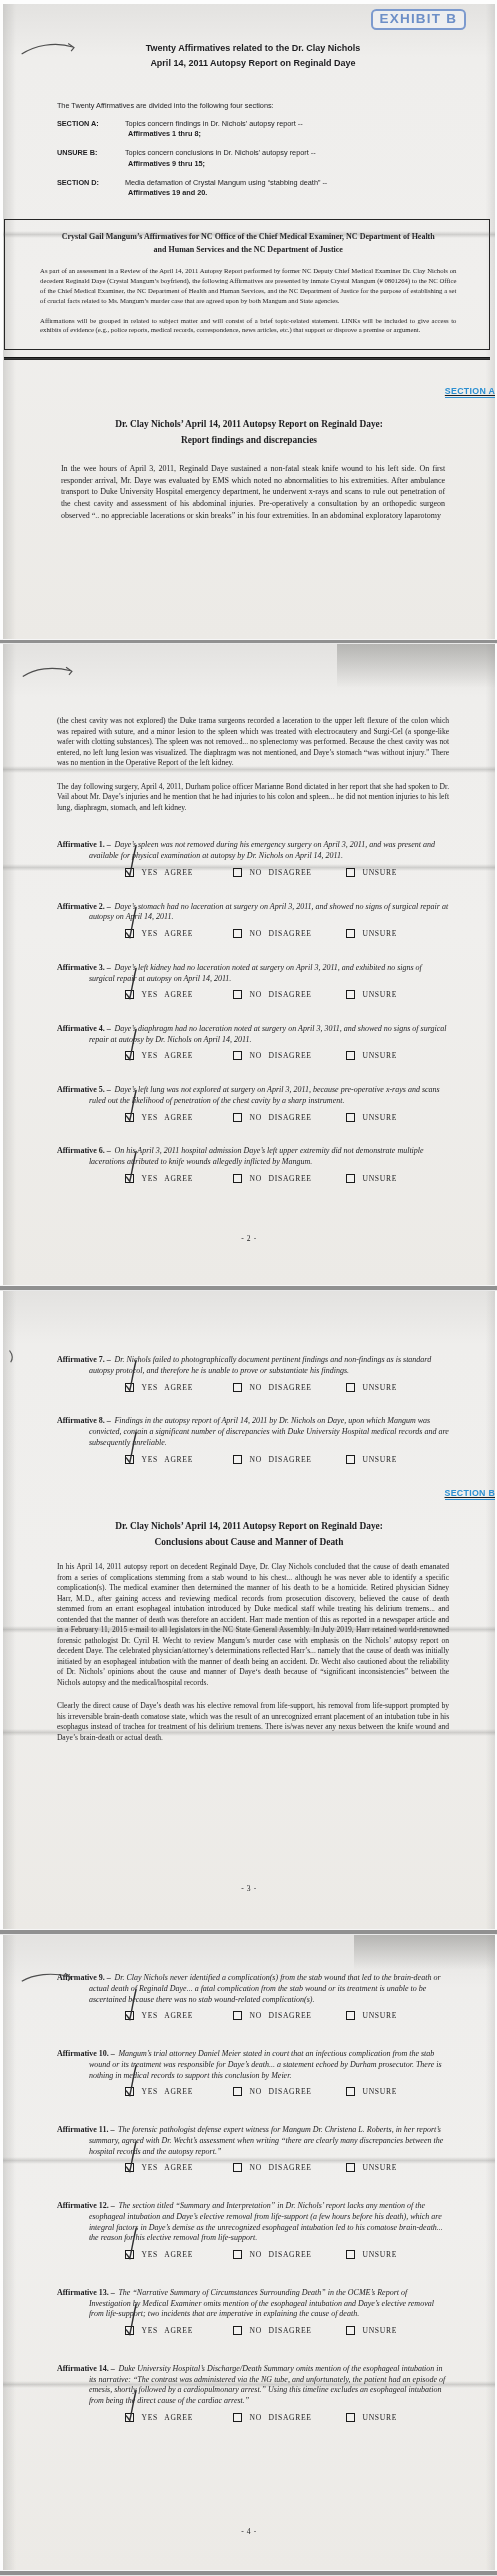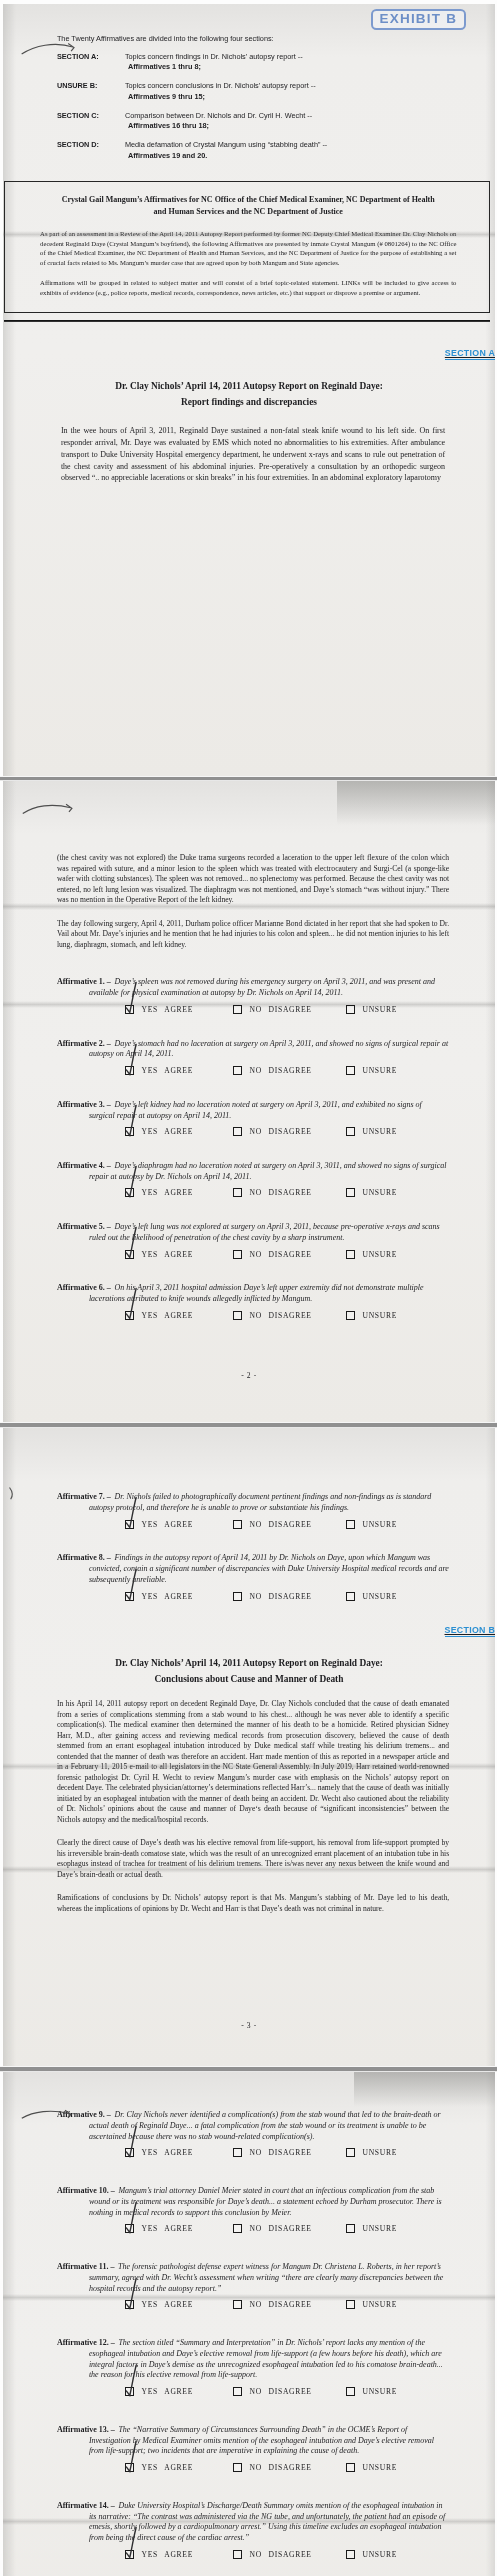--- a/index.html
+++ b/index.html
@@ -3,21 +3,21 @@
 <meta charset="utf-8">
 <style>
   html,body{margin:0;padding:0;background:#fdfdfd;width:498px;
     font-family:"Liberation Serif",serif;color:#1d1d20;}
   .band{height:5.9px;background:#909090;border-top:1.2px solid #f6f6f6;border-bottom:1.2px solid #e8e8e8;box-sizing:border-box;}
   .page{position:relative;overflow:hidden;margin:0 2.9px;
     background:
       linear-gradient(90deg, rgba(150,150,148,.30), rgba(150,150,148,0) 13px),
       linear-gradient(270deg, rgba(170,170,168,.28), rgba(170,170,168,0) 9.4px),
       linear-gradient(180deg,#e3e2e0 0,#efeeec 53px,#f0efed 45%,#eceae6 100%);}
-  #p1{height:772px;margin-top:3.5px;}
+  #p1{height:635px;margin-top:3.5px;}
   #p2{height:641px;}
   #p3{height:638px;}
   #p4{height:635px;}
   .inner{padding:0 46px 0 54px;}
   .shade-tr{position:absolute;top:0;right:0;width:158px;height:44px;
     background:linear-gradient(180deg, rgba(125,125,122,.45), rgba(125,125,122,0));}
   .crease{position:absolute;left:0;right:0;height:7px;pointer-events:none;
     background:linear-gradient(180deg, rgba(110,110,108,0), rgba(110,110,108,.25) 50%, rgba(110,110,108,0));}
   .staple{position:absolute;}
   
@@ -64,33 +64,33 @@
 <body>
 
 <div class="page" id="p1">
   <div class="stamp">EXHIBIT B</div>
   <svg class="staple" style="top:30px;left:14px" width="64" height="26" viewBox="0 0 110 44">
       <path d="M8 34 C 30 20, 64 12, 96 22" stroke="#4e4e4e" fill="none" stroke-width="2"></path>
       <path d="M88 16 l10 7 l-5 6" stroke="#4e4e4e" fill="none" stroke-width="2"></path>
     </svg>
   <div class="crease" style="top:227px"></div>
   <div class="inner">
+    <div class="doc-title">
+      <div>Twenty Affirmatives related to the Dr. Clay Nichols</div>
+      <div>April 14, 2011 Autopsy Report on Reginald Daye</div>
+    </div>
     <div class="intro">The Twenty Affirmatives are divided into the following four sections:</div>
 
     <div class="sec-row">
       <div><span class="sec-label">SECTION A:</span><span>Topics concern findings in Dr. Nichols’ autopsy report  --</span></div>
       <div class="sec-sub">Affirmatives 1 thru 8;</div>
     </div>
     <div class="sec-row">
       <div><span class="sec-label">UNSURE B:</span><span>Topics concern conclusions in Dr. Nichols’ autopsy report --</span></div>
       <div class="sec-sub">Affirmatives 9 thru 15;</div>
-    </div>
-    <div class="sec-row">
-      <div><span class="sec-label">SECTION C:</span><span>Comparison between Dr. Nichols and Dr. Cyril H. Wecht  --</span></div>
-      <div class="sec-sub">Affirmatives 16 thru 18;</div>
     </div>
     <div class="sec-row">
       <div><span class="sec-label">SECTION D:</span><span>Media defamation of Crystal Mangum using “stabbing death”  --</span></div>
       <div class="sec-sub">Affirmatives 19 and 20.</div>
     </div>
   </div>
 
   <div class="info-box">
     <div class="box-heading">Crystal Gail Mangum’s Affirmatives for NC Office of the Chief Medical Examiner, NC Department of Health and Human Services and the NC Department of Justice</div>
     <div class="box-para">As part of an assessment in a Review of the April 14, 2011 Autopsy Report performed by former NC Deputy Chief Medical Examiner Dr. Clay Nichols on decedent Reginald Daye (Crystal Mangum’s boyfriend), the following Affirmatives are presented by inmate Crystal Mangum (# 0801264) to the NC Office of the Chief Medical Examiner, the NC Department of Health and Human Services, and the NC Department of Justice for the purpose of establishing a set of crucial facts related to Ms. Mangum’s murder case that are agreed upon by both Mangum and State agencies.</div>
@@ -330,21 +330,20 @@
 </div>
   </div>
   <div class="section-head" style="margin-top:11.7px"><span>SECTION B</span></div>
   <div class="sub-doc-heading">
     <div>Dr. Clay Nichols’ April 14, 2011 Autopsy Report on Reginald Daye:</div>
     <div>Conclusions about Cause and Manner of Death</div>
   </div>
   <div class="inner">
     <div class="para2">In his April 14, 2011 autopsy report on decedent Reginald Daye, Dr. Clay Nichols concluded that the cause of death emanated from a series of complications stemming from a stab wound to his chest... although he was never able to identify a specific complication(s).  The medical examiner then determined the manner of his death to be a homicide.  Retired physician Sidney Harr, M.D., after gaining access and reviewing medical records from prosecution discovery, believed the cause of death stemmed from an errant esophageal intubation introduced by Duke medical staff while treating his delirium tremens... and contended that the manner of death was therefore an accident.  Harr made mention of this as reported in a newspaper article and in a February 11, 2015 e-mail to all legislators in the NC State General Assembly.  In July 2019, Harr retained world-renowned forensic pathologist Dr. Cyril H. Wecht to review Mangum’s murder case with emphasis on the Nichols’ autopsy report on decedent Daye.  The celebrated physician/attorney’s determinations reflected Harr’s... namely that the cause of death was initially initiated by an esophageal intubation with the manner of death being an accident.  Dr. Wecht also cautioned about the reliability of Dr. Nichols’ opinions about the cause and manner of Daye‘s death because of  “significant inconsistencies” between the Nichols autopsy and the medical/hospital records.</div>
     <div class="para2">Clearly the direct cause of Daye’s death was his elective removal from life-support, his removal from life-support prompted by his irreversible brain-death comatose state, which was the result of an  unrecognized errant placement of an intubation tube in his esophagus instead of trachea for treatment of his delirium tremens.  There is/was never any nexus between the knife wound and Daye’s brain-death or actual death.</div>
-    <div class="para2">Ramifications of conclusions by Dr. Nichols’ autopsy report is that Ms. Mangum’s stabbing of Mr. Daye led to his death, whereas the implications of opinions by Dr. Wecht and Harr is that Daye’s death was not criminal in nature.</div>
   </div>
   <div class="pageno">- 3 -</div>
 </div>
 
 <div class="band"></div>
 
 <div class="page" id="p4">
   <div class="shade-tr" style="height:35px;width:141px"></div>
   <svg class="staple" style="top:30px;left:15px" width="59" height="23.4" viewBox="0 0 100 40">
       <path d="M6 28 C 26 16, 56 12, 88 20" stroke="#4e4e4e" fill="none" stroke-width="2"></path>

